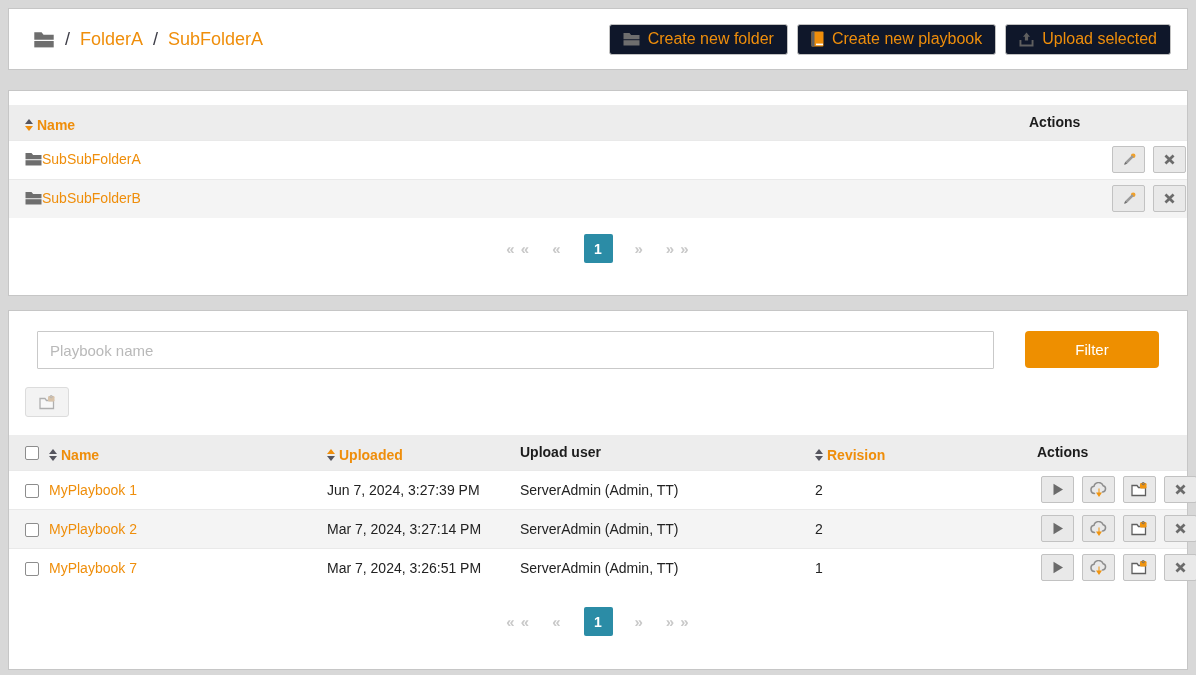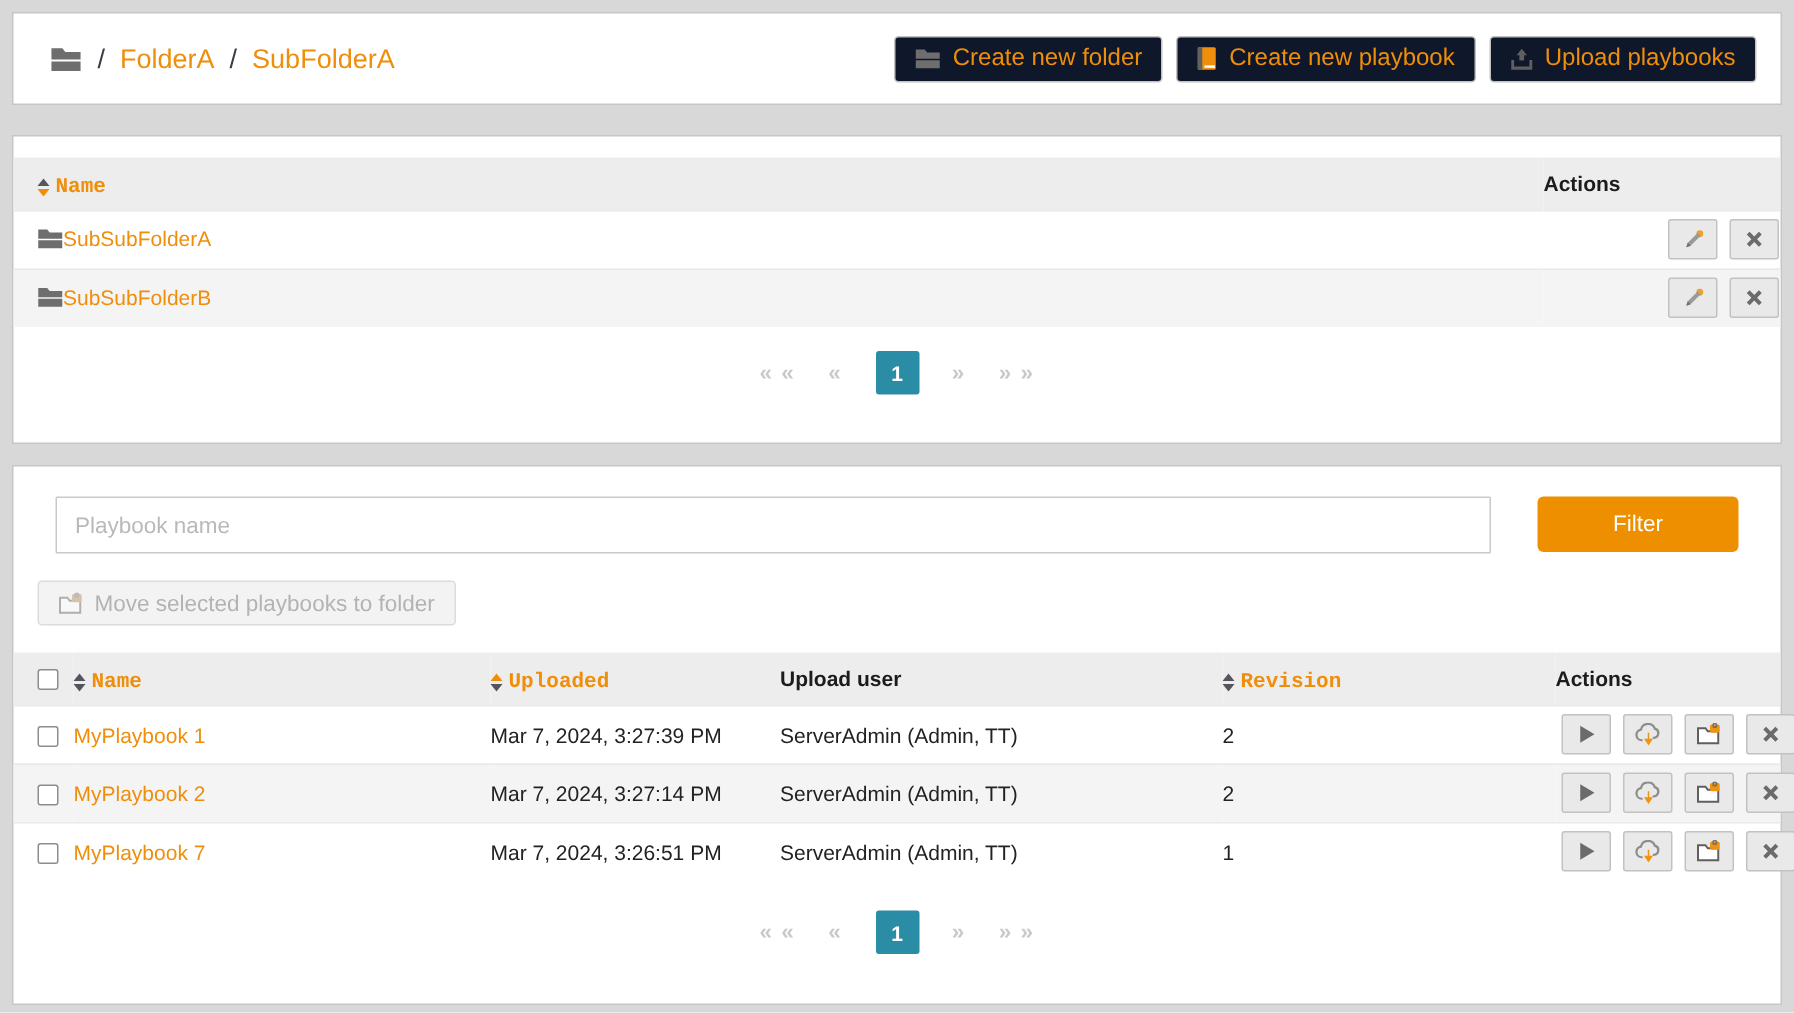--- a/index.html
+++ b/index.html
@@ -58,21 +58,21 @@
     font-weight: bold;
     vertical-align: middle;
   }
   .grid td { height: 39px; vertical-align: middle; }
   .grid tbody tr { border-top: 1px solid #e9e9e9; }
   .grid tbody tr.alt { background: #f4f4f4; }
   .cell-first { padding-left: 16px; }
   .cell-actions { text-align: right; padding-right: 1px; white-space: nowrap; }
   .th-label-plain { color: #1c1c1c; }
   .th-sortable { cursor: pointer; }
-  .th-inner { display: inline-flex; align-items: center; gap: 4px; font-family: Liberation Mono, monospace; }
+  .th-inner { display: inline-flex; align-items: center; gap: 4px; }
   .accent-text { color: var(--accent); }
   .link { color: var(--accent); text-decoration: none; cursor: pointer; }
   .name-cell-inner { display: inline-flex; align-items: center; gap: 0; }
 
   
   .sort { display: inline-flex; flex-direction: column; gap: 2px; align-items: center; }
   .tri { width: 0; height: 0; border-left: 4.5px solid transparent; border-right: 4.5px solid transparent; display: block; }
   .tri.up { border-bottom: 5px solid #55555e; }
   .tri.down { border-top: 5px solid #55555e; }
   .tri.up.on { border-bottom-color: var(--accent); }
@@ -179,21 +179,21 @@
       </span>
       <span>Create new playbook</span>
     </button>
     <button class="btn">
       <span class="icon">
         <svg width="15" height="15" viewBox="0 0 15 15">
           <path d="M7.5 0.5 L11 4.8 H9.1 V8.4 H5.9 V4.8 H4 z" fill="#5f5f5f"></path>
           <path d="M0.5 8 V14.5 H14.5 V8 H12.6 V12.4 H2.4 V8 z" fill="#5f5f5f"></path>
         </svg>
       </span>
-      <span>Upload playbooks</span>
+      <span>Upload selected</span>
     </button>
   </div>
 </header>
 
 <section class="panel folders-panel">
   <table class="grid">
     <colgroup>
         <col>
         <col style="width:158px">
       </colgroup>
@@ -293,21 +293,20 @@
 
   <div class="move-row">
     <button class="btn btn-disabled" disabled="">
       <span class="icon faded">
         <svg width="16" height="15" viewBox="0 0 16 15">
           <path d="M1 3.5 h5 l1.5 2 h7 v8 H1 z" fill="#fff" stroke="#5f5f5f" stroke-width="1.3"></path>
           <rect x="9" y="1" width="6.5" height="5.5" rx="1.2" fill="#b98a52"></rect>
           <circle cx="12.2" cy="1.6" r="1.2" fill="none" stroke="#6e6e6e" stroke-width="1"></circle>
         </svg>
       </span>
-      <span>Move selected playbooks to folder</span>
     </button>
   </div>
 
   <div class="playbooks-table-wrap">
     <table class="grid">
       <colgroup>
         <col style="width:40px">
           <col style="width:278px">
           <col style="width:193px">
           <col style="width:295px">
@@ -345,21 +344,21 @@
               <span class="accent-text">Revision</span>
             </span>
           </th>
           <th class="cell-actions th-label-plain">Actions</th>
         </tr>
       </thead>
       <tbody>
         <tr>
           <td class="cell-first"><span class="checkbox"></span></td>
           <td><a class="link">MyPlaybook 1</a></td>
-          <td>Mar 7, 2024, 3:27:39 PM</td>
+          <td>Jun 7, 2024, 3:27:39 PM</td>
           <td>ServerAdmin (Admin, TT)</td>
           <td>2</td>
           <td class="cell-actions">
             <button class="abtn">
               <span class="icon">
                 <svg width="12" height="13" viewBox="0 0 12 13">
                     <path d="M1.5 0.8 L11 6.5 L1.5 12.2 z" fill="#6b6b6b"></path>
                   </svg>
               </span>
             </button>

